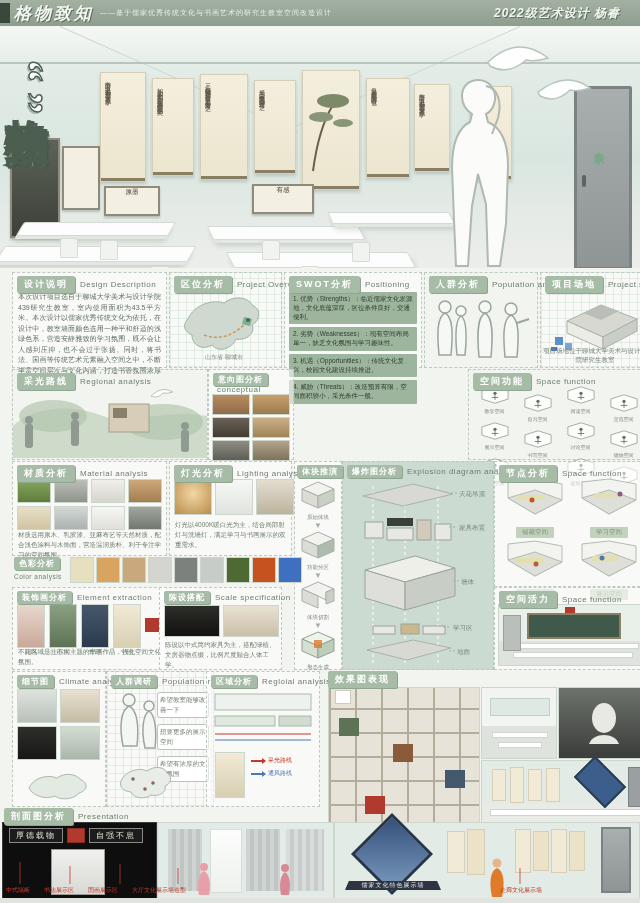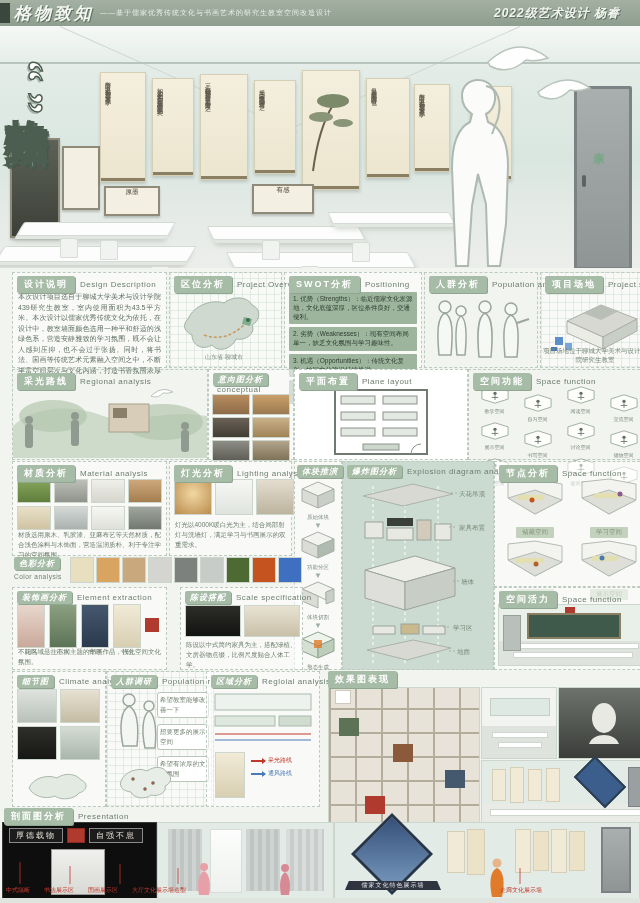--- a/index.html
+++ b/index.html
@@ -41,21 +41,21 @@
   #door{position:absolute;right:8px;top:60px;width:52px;height:178px;background:linear-gradient(#a9aeae,#8f9495);
     border:3px solid #7c8283;border-radius:2px;}
   #door .handle{position:absolute;left:5px;top:86px;width:4px;height:12px;background:#5d6263;border-radius:2px;}
 
   
   .panel{position:absolute;border:1px dashed #bdcabf;background:rgba(255,255,255,.55);margin-left:10px;}
   .panel.nobg{background:transparent;}
   .chiprow{position:absolute;left:4px;top:3px;display:flex;align-items:center;gap:5px;white-space:nowrap;z-index:5;}
   .chip{background:#a7bca7;color:#fff;font-weight:bold;font-size:9px;padding:2px 7px;
     border-radius:2px;letter-spacing:2px;box-shadow:1px 1px 0 #8fa690;}
-  .chip.sm{font-size:8px;padding:1px 5px;letter-spacing:1px;font-style:italic;}
+  .chip.sm{font-size:8px;padding:1px 5px;letter-spacing:1px;}
   .chip-en{font-size:8px;color:#6d7d6f;letter-spacing:.5px;}
   .gridbg{background-image:
     repeating-linear-gradient(0deg, rgba(150,185,160,.22) 0 1px, transparent 1px 8px),
     repeating-linear-gradient(90deg, rgba(150,185,160,.22) 0 1px, transparent 1px 8px);}
   .tiny{font-size:6.5px;color:#71806f;line-height:1.55;}
   .tinyj{font-size:7px;color:#5f6f62;line-height:1.5;text-align:justify;}
   .cap{font-size:6.5px;color:#7b8a7d;text-align:center;}
   .thumb{border:1px solid #cdd6cd;}
   .swotitem{background:#9db49d;color:#2f3f31;font-size:6.5px;line-height:1.35;
     padding:3px 4px;margin:3px 0;border-radius:1px;}
@@ -261,39 +261,20 @@
     <div style="position:absolute;left:3px;top:24px;display:grid;grid-template-columns:38px 38px;gap:2px;">
       <div class="thumb" style="height:19px;background:linear-gradient(#b98d5e,#8d6b4a);"></div>
       <div class="thumb" style="height:19px;background:linear-gradient(#caa06b,#9a7a50);"></div>
       <div class="thumb" style="height:19px;background:linear-gradient(#6b6257,#423c34);"></div>
       <div class="thumb" style="height:19px;background:linear-gradient(#c9b088,#a08458);"></div>
       <div class="thumb" style="height:19px;background:linear-gradient(#8d8d85,#5e5e57);"></div>
       <div class="thumb" style="height:19px;background:linear-gradient(#b2a58b,#7e7258);"></div>
     </div>
   </div>
 
-  <div class="panel" style="left:284px;top:369px;width:172px;height:89px;background:#fff;">
-    <div class="chiprow">
-        <span class="chip">平面布置</span>
-      <span class="chip-en">Plane layout</span>
-      </div>
-    <svg style="position:absolute;left:38px;top:18px;" width="96" height="68">
-      <rect x="2" y="2" width="92" height="64" fill="none" stroke="#6f7a70" stroke-width="2"></rect>
-      <g fill="#e3e8e2" stroke="#8a948b" stroke-width="1">
-        <rect x="8" y="8" width="34" height="8"></rect>
-          <rect x="50" y="8" width="34" height="8"></rect>
-        <rect x="8" y="24" width="34" height="8"></rect>
-          <rect x="50" y="24" width="34" height="8"></rect>
-        <rect x="8" y="40" width="34" height="8"></rect>
-          <rect x="50" y="40" width="34" height="8"></rect>
-      </g>
-      <rect x="30" y="56" width="36" height="6" fill="#cdd6cd" stroke="#8a948b"></rect>
-      <path d="M88 56 A10 10 0 0 0 78 66" fill="none" stroke="#8a948b"></path>
-    </svg>
-  </div>
 
   <div class="panel gridbg nobg" style="left:458px;top:369px;width:180px;height:89px;">
     <div class="chiprow">
         <span class="chip">空间功能</span>
       <span class="chip-en">Space function</span>
       </div>
     <div style="position:absolute;left:4px;top:16px;width:172px;display:flex;flex-wrap:wrap;">
 
       <div style="width:43px;text-align:center;"><svg width="30" height="18" viewBox="0 0 36 22">
             <polygon points="18,1 34,6 34,16 18,21 2,16 2,6" fill="#fdfdfb" stroke="#8fa391"></polygon>
@@ -551,21 +532,21 @@
         </div>
       <div style="text-align:center;">
           <div class="thumb" style="width:26px;height:42px;background:linear-gradient(#f1ead6,#d8cfb2);"></div>
           <div class="cap">书法</div>
         </div>
       <div style="width:14px;height:14px;background:#b03a2e;margin-top:14px;"></div>
     </div>
     <div class="tiny" style="position:absolute;left:5px;bottom:2px;width:143px;">不同区域悬挂不同主题的书画作品，强化空间文化氛围。</div>
   </div>
 
-  <div class="panel" style="left:170px;top:587px;width:121px;height:81px;">
+  <div class="panel" style="left:149px;top:587px;width:121px;height:81px;">
     <div class="chiprow">
         <span class="chip sm">陈设搭配</span>
       <span class="chip-en">Scale specification</span>
       </div>
     <div style="position:absolute;left:4px;top:17px;display:flex;gap:3px;">
       <div class="thumb" style="width:54px;height:30px;background:linear-gradient(#2d2d2a,#121210);"></div>
       <div class="thumb" style="width:54px;height:30px;background:linear-gradient(#e8e2d2,#c9c0a8);"></div>
     </div>
     <div class="tiny" style="position:absolute;left:5px;top:52px;width:111px;">陈设以中式简约家具为主，搭配绿植、文房器物点缀，比例尺度贴合人体工学。</div>
   </div>

